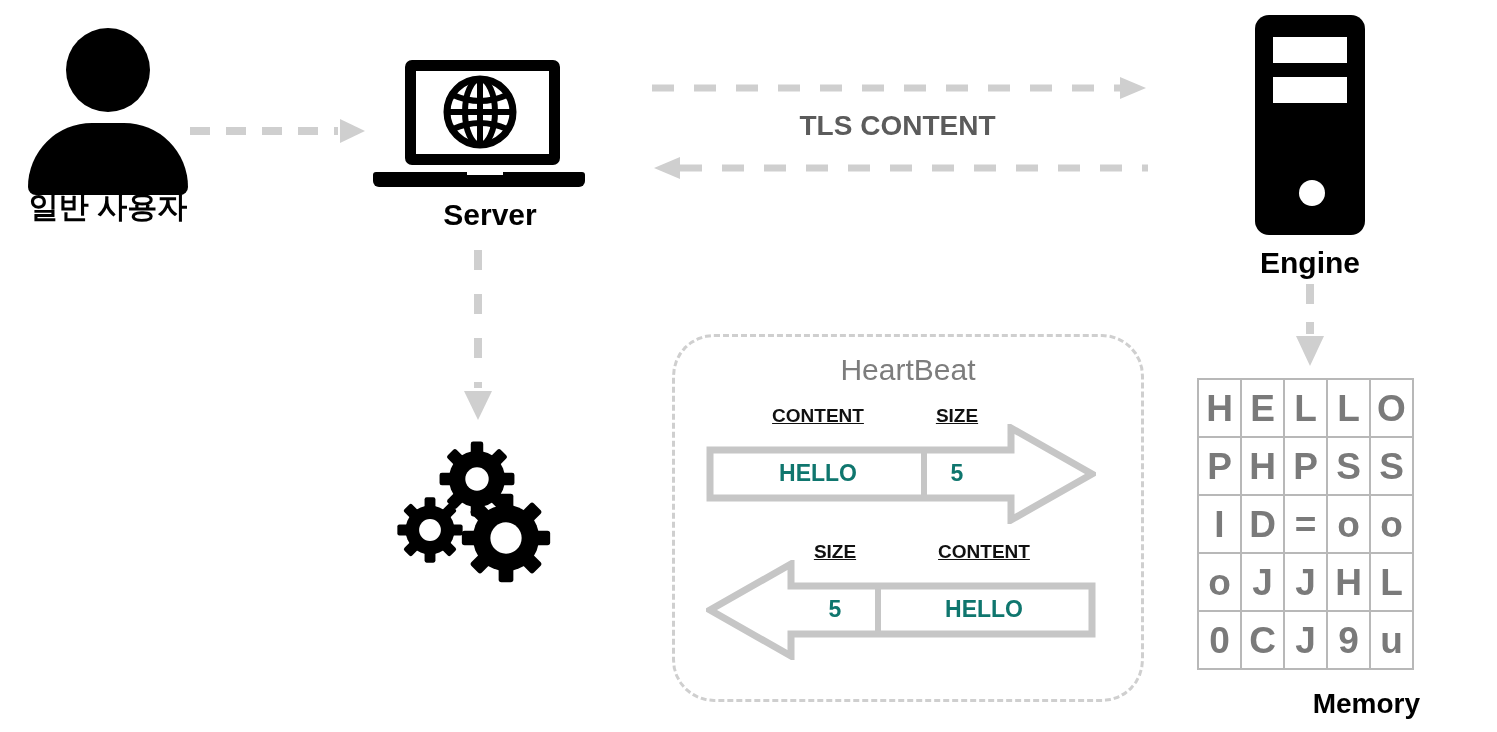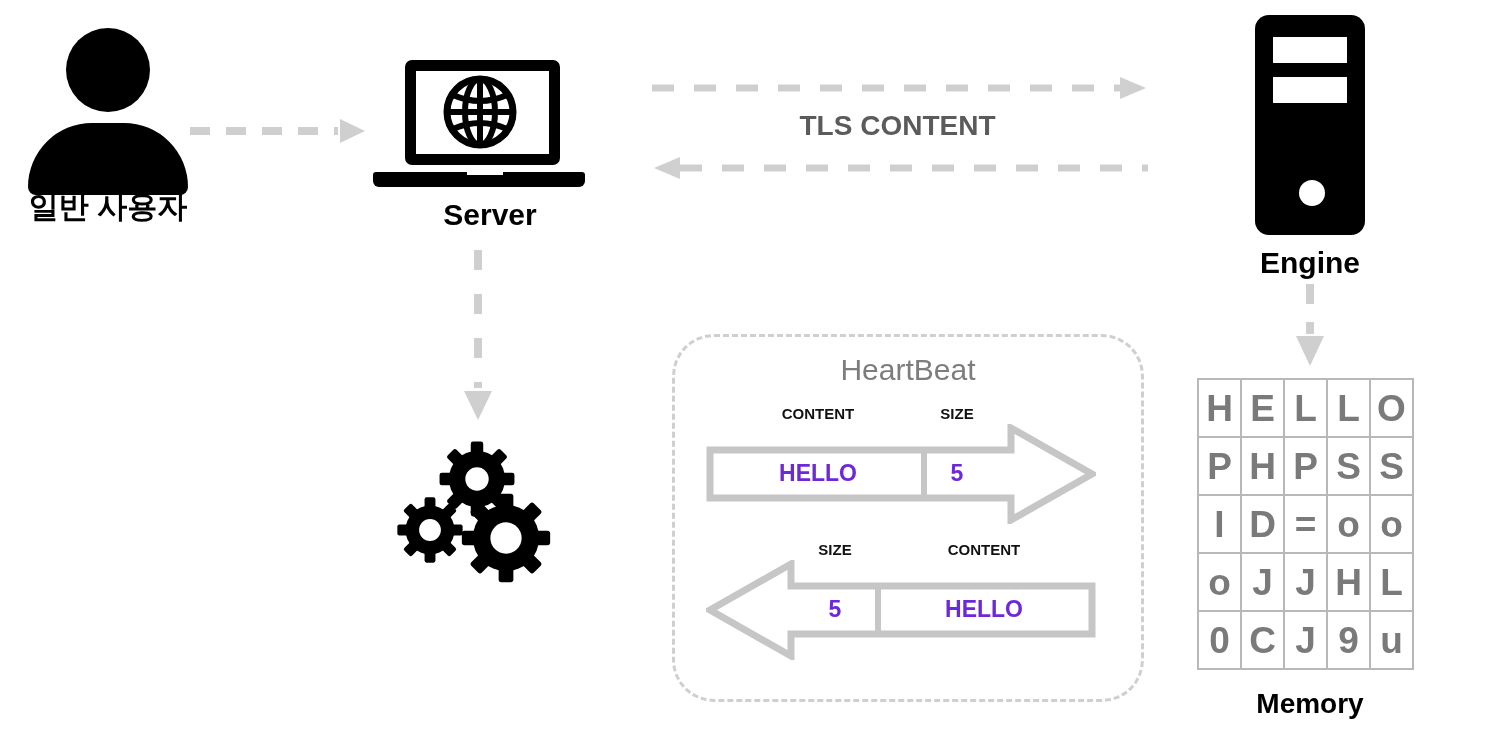--- a/index.html
+++ b/index.html
@@ -125,21 +125,21 @@
     border-bottom: 2px solid #b8b8b8;
     box-sizing: border-box;
     display: flex;
     align-items: center;
     justify-content: center;
     font-size: 37px;
     font-weight: bold;
     color: #7a7a7a;
     line-height: 1;
   }
-  #memory-label { left: 1200px; top: 690px; width: 220px; }
+  #memory-label { left: 1200px; top: 690px; width: 220px; text-align: right; }
 
   
   #heartbeat-box {
     left: 672px; top: 334px;
     width: 472px; height: 368px;
     border: 3px dashed #cfcfcf;
     border-radius: 42px;
     box-sizing: border-box;
   }
   #heartbeat-title {
@@ -151,32 +151,33 @@
     color: #7d7d7d;
     line-height: 1;
   }
 
   
   #packet-out { left: 706px; top: 424px; width: 390px; height: 100px; }
   #packet-in  { left: 706px; top: 560px; width: 390px; height: 100px; }
 
   .pkt-field-label {
     position: absolute;
-    font-size: 15px;
+    font-size: 19px;
     font-weight: bold;
     color: #111111;
     text-align: center;
     white-space: nowrap;
     line-height: 1;
+    text-decoration: underline;
   }
   .pkt-field-value {
     position: absolute;
     font-size: 23px;
     font-weight: bold;
-    color: #6d28d9;
+    color: #0f766e;
     text-align: center;
     white-space: nowrap;
     line-height: 1;
   }
 
   
   #tls-channel-label {
     left: 655px; top: 112px;
     width: 485px;
     text-align: center;

